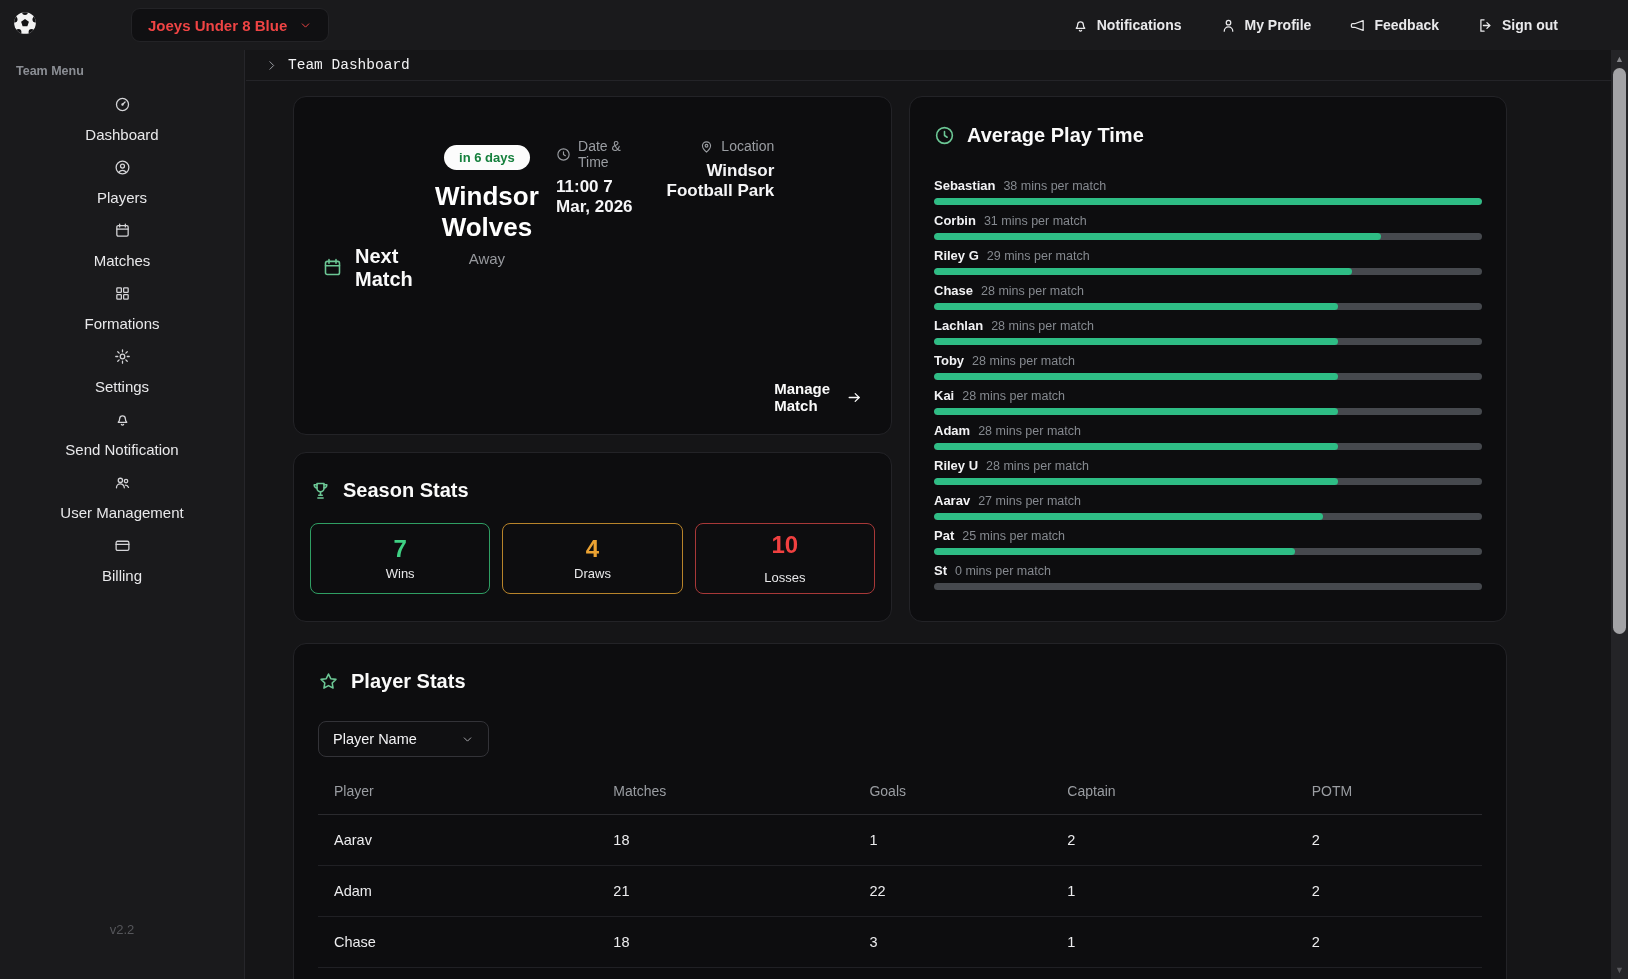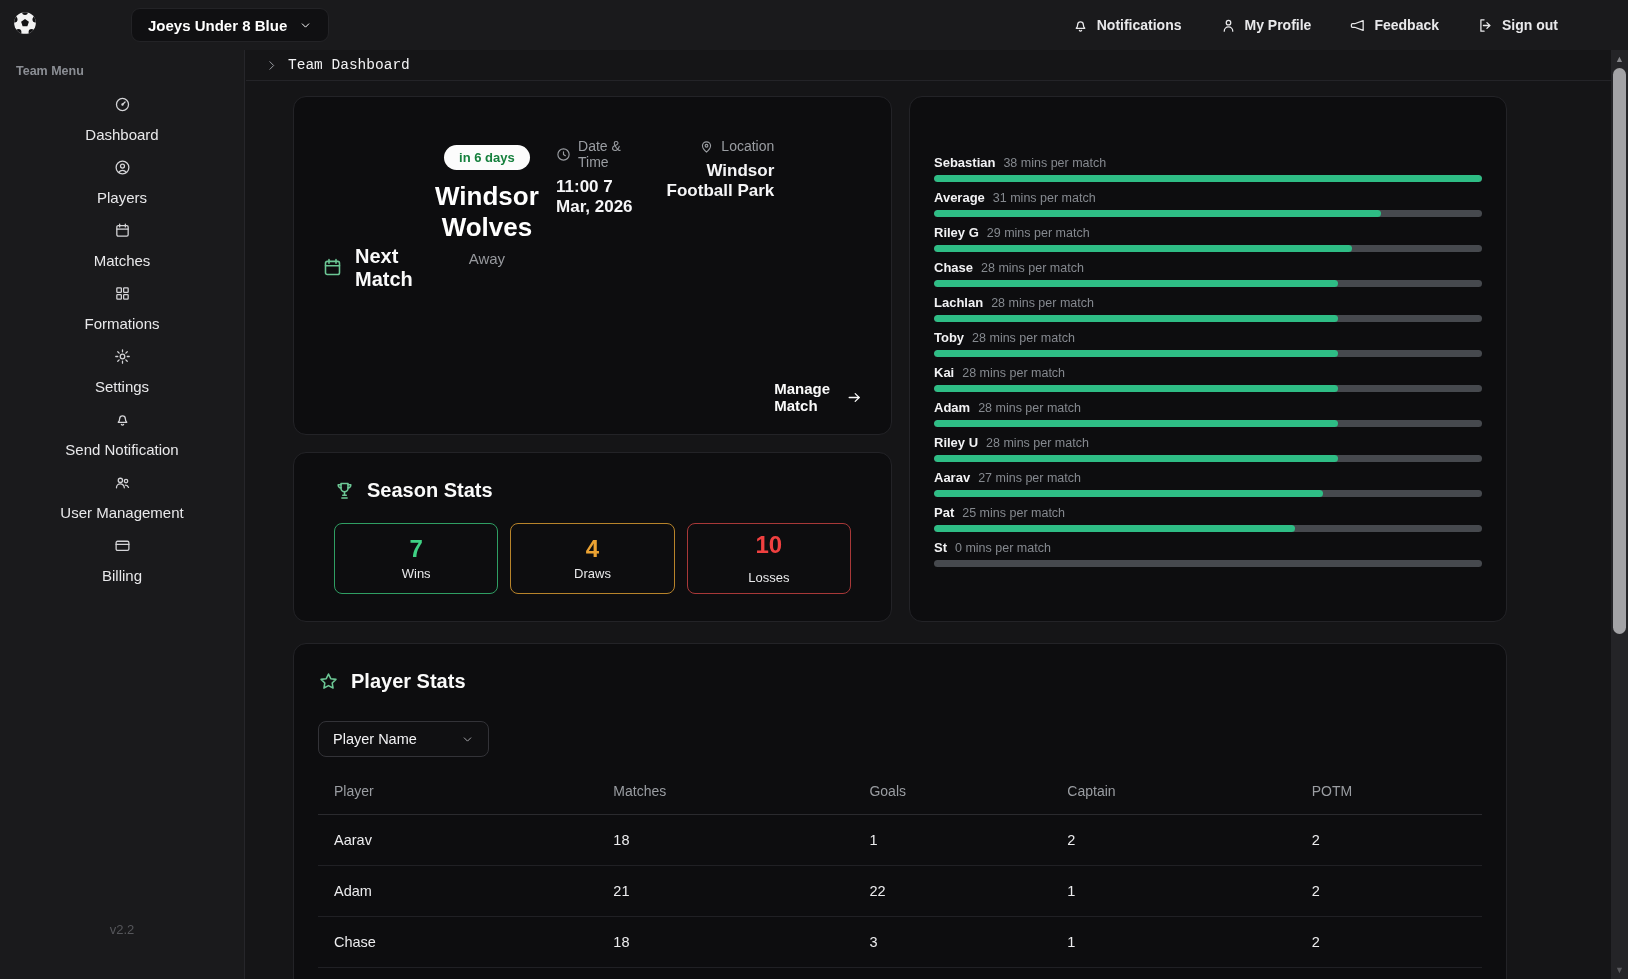--- a/index.html
+++ b/index.html
@@ -6,21 +6,21 @@
   html,body { width:1628px; height:979px; overflow:hidden; }
   body { font-family:"Liberation Sans", sans-serif; background:#151517; color:#ececee; }
 
   
   .topbar { position:absolute; left:0; top:0; width:1628px; height:50px; background:#1a1a1c;
             display:flex; align-items:center; z-index:5; }
   .logo { width:50px; display:flex; justify-content:center; align-items:center; }
   .logo svg { width:26px; height:26px; }
   .team-select { margin-left:81px; height:34px; background:#101012; border:1px solid #232326;
                  border-radius:9px; display:flex; align-items:center; gap:12px; padding:0 16px;
-                 color:#ffffff; font-size:15px; font-weight:bold; cursor:pointer; }
+                 color:#ef4444; font-size:15px; font-weight:bold; cursor:pointer; }
   .team-select .chev svg { width:13px; height:13px; display:block; }
   .topnav { margin-left:auto; margin-right:70px; display:flex; align-items:center; gap:38px; }
   .topnav .nav-link { display:flex; align-items:center; gap:8px; font-size:14px; font-weight:600;
                       color:#e9e9eb; cursor:pointer; }
   .topnav .nav-link .ic svg { width:17px; height:17px; display:block; }
 
   
   .sidebar { position:absolute; left:0; top:50px; width:245px; height:929px; background:#1a1a1c;
              border-right:1px solid #26262a; padding-top:14px; }
   .menu-label { padding:0 16px 10px; font-size:12.5px; font-weight:bold; color:#8b8e94; }
@@ -59,21 +59,21 @@
   .nm-info-label { display:flex; align-items:center; gap:7px; font-size:14px; color:#9a9da2; }
   .nm-info-label .ic { display:flex; } .nm-info-label .ic svg { width:15px; height:15px; }
   .nm-info-col.right .nm-info-label { justify-content:flex-end;align-items:flex-end; }
   .nm-info-value { font-size:17px; font-weight:600; color:#f5f5f7; margin-top:7px; }
   .nm-info-col.right { text-align:right; }
   .manage-link { margin-top:auto; align-self:flex-end; display:flex; align-items:center; gap:9px;
                  font-size:15px; font-weight:bold; color:#fafafa; cursor:pointer; }
   .manage-link .ic svg { width:17px; height:17px; display:block; }
 
   
-  #card-season-stats { left:47px; top:402px; width:599px; height:170px; padding:26px 40px; }
+  #card-season-stats { left:47px; top:402px; width:599px; height:170px; padding:26px 16px; }
   .stat-boxes { display:flex; gap:12px; margin-top:21px; }
   .stat-box { flex:1; height:71px; border:1px solid; border-radius:8px; display:flex;
               flex-direction:column; align-items:center; justify-content:center; }
   .stat-value { font-size:24px; font-weight:bold; line-height:1.1; }
   .stat-label { font-size:13px; color:#e8e8ea; margin-top:3px; }
 
   
   #card-play-time { left:663px; top:46px; width:598px; height:526px; padding:27px 24px; }
   .pt-list { margin-top:31px; }
   .pt-row { margin-bottom:8px; }
@@ -349,34 +349,43 @@
         <div class="stat-label">Draws</div>
       </div>
         <div class="stat-box" style="border-color: rgb(168, 56, 56); gap: 8px;">
         <div class="stat-value" style="color: rgb(240, 64, 64);">10</div>
         <div class="stat-label">Losses</div>
       </div>
       </div>
   </div>
 
   <div class="card" id="card-play-time">
+    <div class="card-header">
+      <span class="ic">
+          <svg viewBox="0 0 24 24" fill="none" stroke="currentColor" stroke-width="1.8" stroke-linecap="round" stroke-linejoin="round">
+            <circle cx="12" cy="12" r="9"></circle>
+            <path d="M12 7.5V12l3 2"></path>
+          </svg>
+        </span>
+      <span class="card-title">Average Play Time</span>
+    </div>
     <div class="pt-list">
 
     <div class="pt-row">
         <div class="pt-line">
           <span class="pt-name">Sebastian</span>
           <span class="pt-mins">38 mins per match</span>
         </div>
         <div class="pt-track">
           <div class="pt-fill" style="width: 100%;"></div>
         </div>
       </div>
         <div class="pt-row">
         <div class="pt-line">
-          <span class="pt-name">Average</span>
+          <span class="pt-name">Corbin</span>
           <span class="pt-mins">31 mins per match</span>
         </div>
         <div class="pt-track">
           <div class="pt-fill" style="width: 81.5789%;"></div>
         </div>
       </div>
         <div class="pt-row">
         <div class="pt-line">
           <span class="pt-name">Riley G</span>
           <span class="pt-mins">29 mins per match</span>

